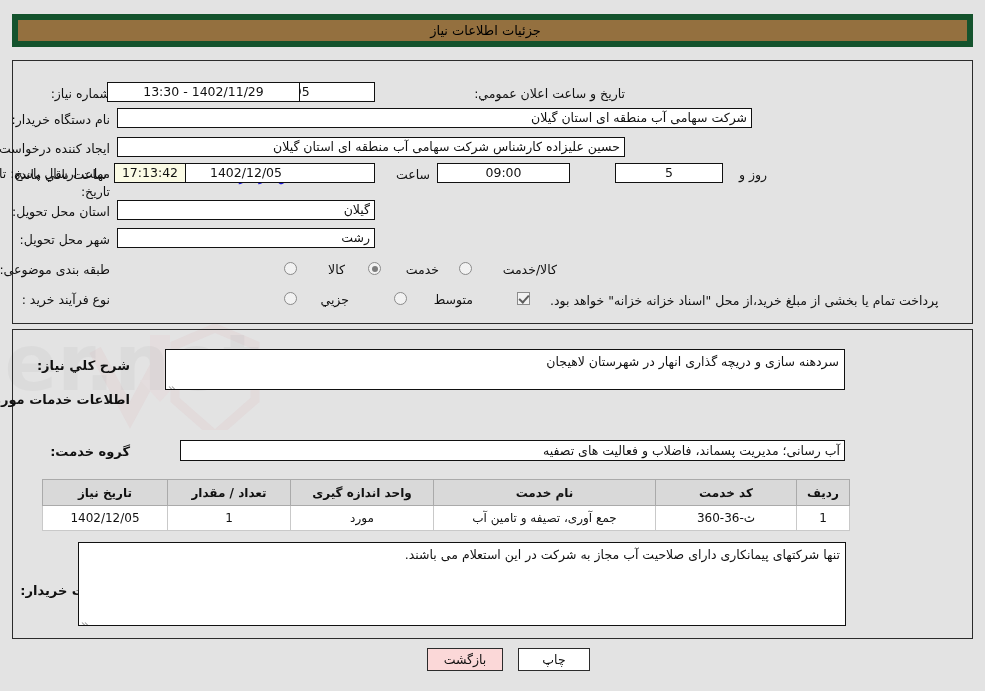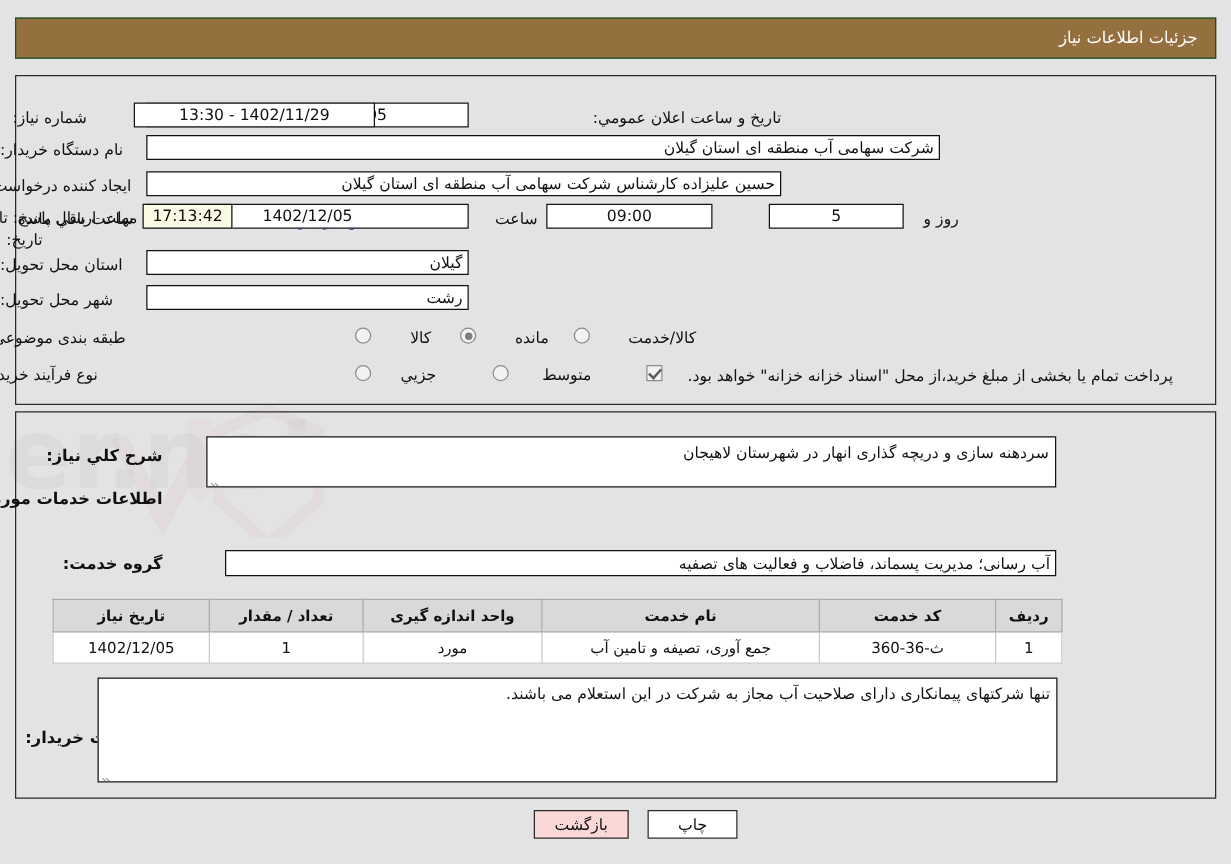--- a/index.html
+++ b/index.html
@@ -34,45 +34,45 @@
     height: 691px;
     box-sizing: border-box;
   }
 
   
   .header-bar {
     position: absolute;
     left: 12px; top: 14px;
     width: 961px; height: 33px;
     background: #94703f;
-    border: 1px solid #14532d;
-    box-sizing: border-box;
-    color: #ffffff;
+    border: 6px solid #14532d;
+    box-sizing: border-box;
+    color: #000000;
     font-size: 13px;
     display: flex;
     align-items: center;
-    justify-content: flex-start;
+    justify-content: center;
     padding-right: 14px;
     box-sizing: border-box;
   }
 
   
   .panel {
     position: absolute;
     border: 1px solid #2b2b2b;
     box-sizing: border-box;
     background: transparent;
   }
   #panel-top    { left: 12px; top: 60px;  width: 961px; height: 264px; }
   #panel-bottom { left: 12px; top: 329px; width: 961px; height: 310px; }
 
   
   .lbl {
     position: absolute;
-    text-align: left;
+    text-align: right;
     font-size: 12.5px;
     color: #111;
     white-space: nowrap;
     line-height: 16px;
   }
 
   .fld {
     position: absolute;
     border: 1px solid #111;
     background: #ffffff;
@@ -277,21 +277,21 @@
   <div class="lbl" style="right:875px; top:204px; width:110px;">استان محل تحویل:</div>
   <div class="fld right" style="right:610px; top:200px; width:258px;">گیلان</div>
 
   <div class="lbl" style="right:875px; top:232px; width:110px;">شهر محل تحویل:</div>
   <div class="fld right" style="right:610px; top:228px; width:258px;">رشت</div>
 
   <div class="lbl" style="right:875px; top:262px; width:120px;">طبقه بندی موضوعی:</div>
   <div class="radio" id="cat-r0" style="right:688px; top:262px;"></div>
   <div class="radio-lbl" style="right:640px; top:262px;margin-left:28px;">کالا</div>
   <div class="radio checked" id="cat-r1" style="right:604px; top:262px;"></div>
-  <div class="radio-lbl" style="right:546px; top:262px;">مانده</div>
+  <div class="radio-lbl" style="right:546px; top:262px;">خدمت</div>
   <div class="radio" id="cat-r2" style="right:513px; top:262px;"></div>
   <div class="radio-lbl" style="right:428px; top:262px;">کالا/خدمت</div>
 
   <div class="lbl" style="right:875px; top:292px; width:120px;">نوع فرآیند خرید :</div>
   <div class="radio" id="prc-r0" style="right:688px; top:292px;"></div>
   <div class="radio-lbl" style="right:636px; top:292px;">جزیي</div>
   <div class="radio" id="prc-r1" style="right:578px; top:292px;"></div>
   <div class="radio-lbl" style="right:512px; top:292px;">متوسط</div>
   <div class="checkbox checked" id="treasury-cb" style="right:455px; top:292px;"></div>
   <div class="plain" style="right:20px; top:293px; left:auto; width:415px; text-align:left;">پرداخت تمام یا بخشی از مبلغ خرید،از محل "اسناد خزانه خزانه" خواهد بود.</div>

